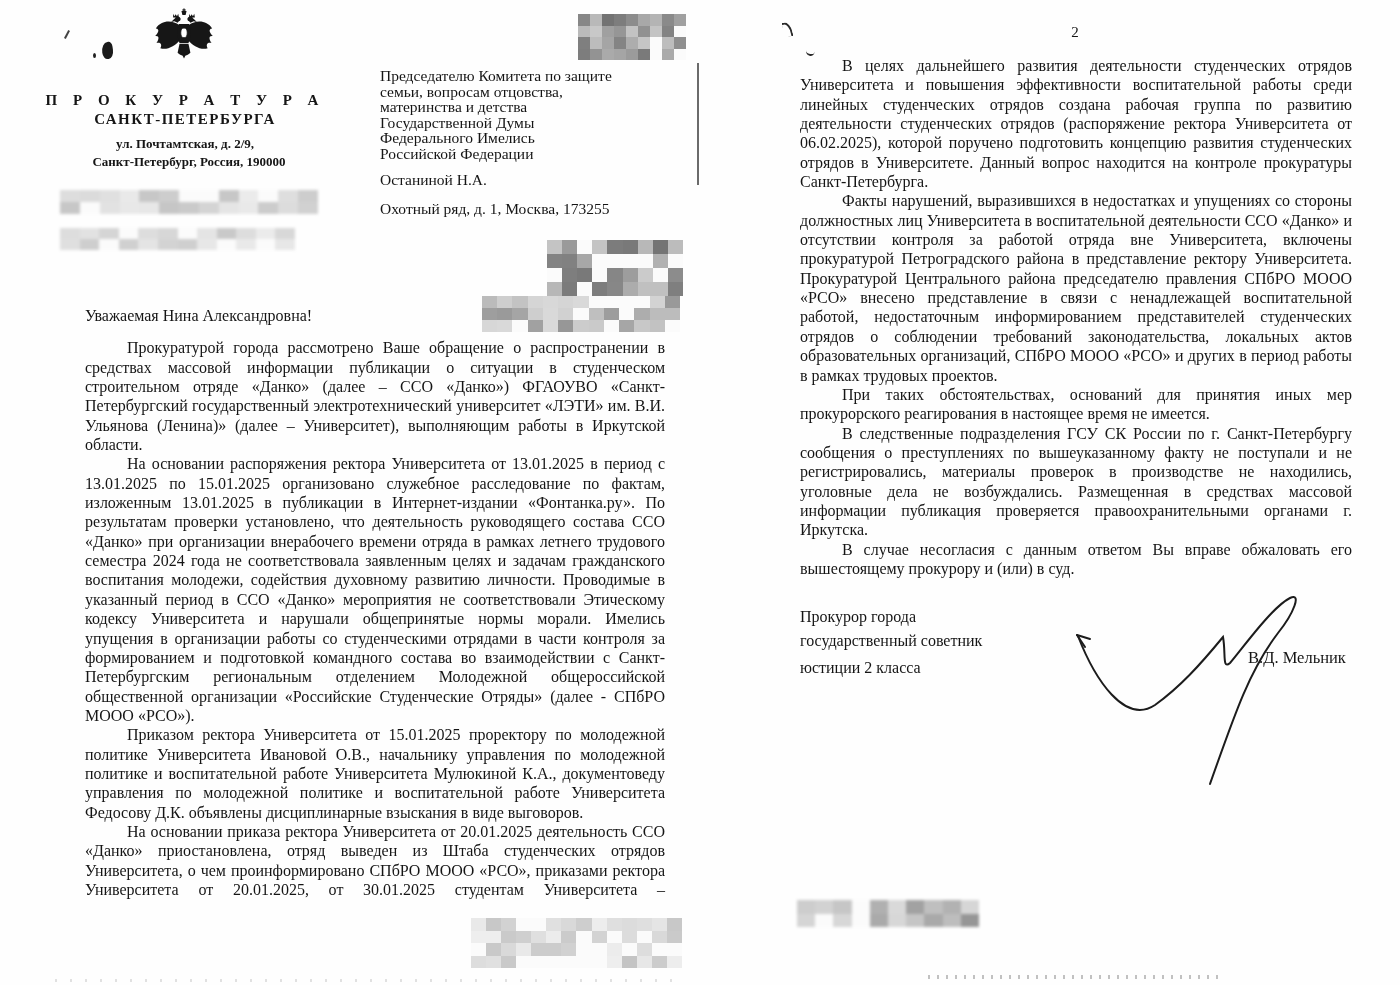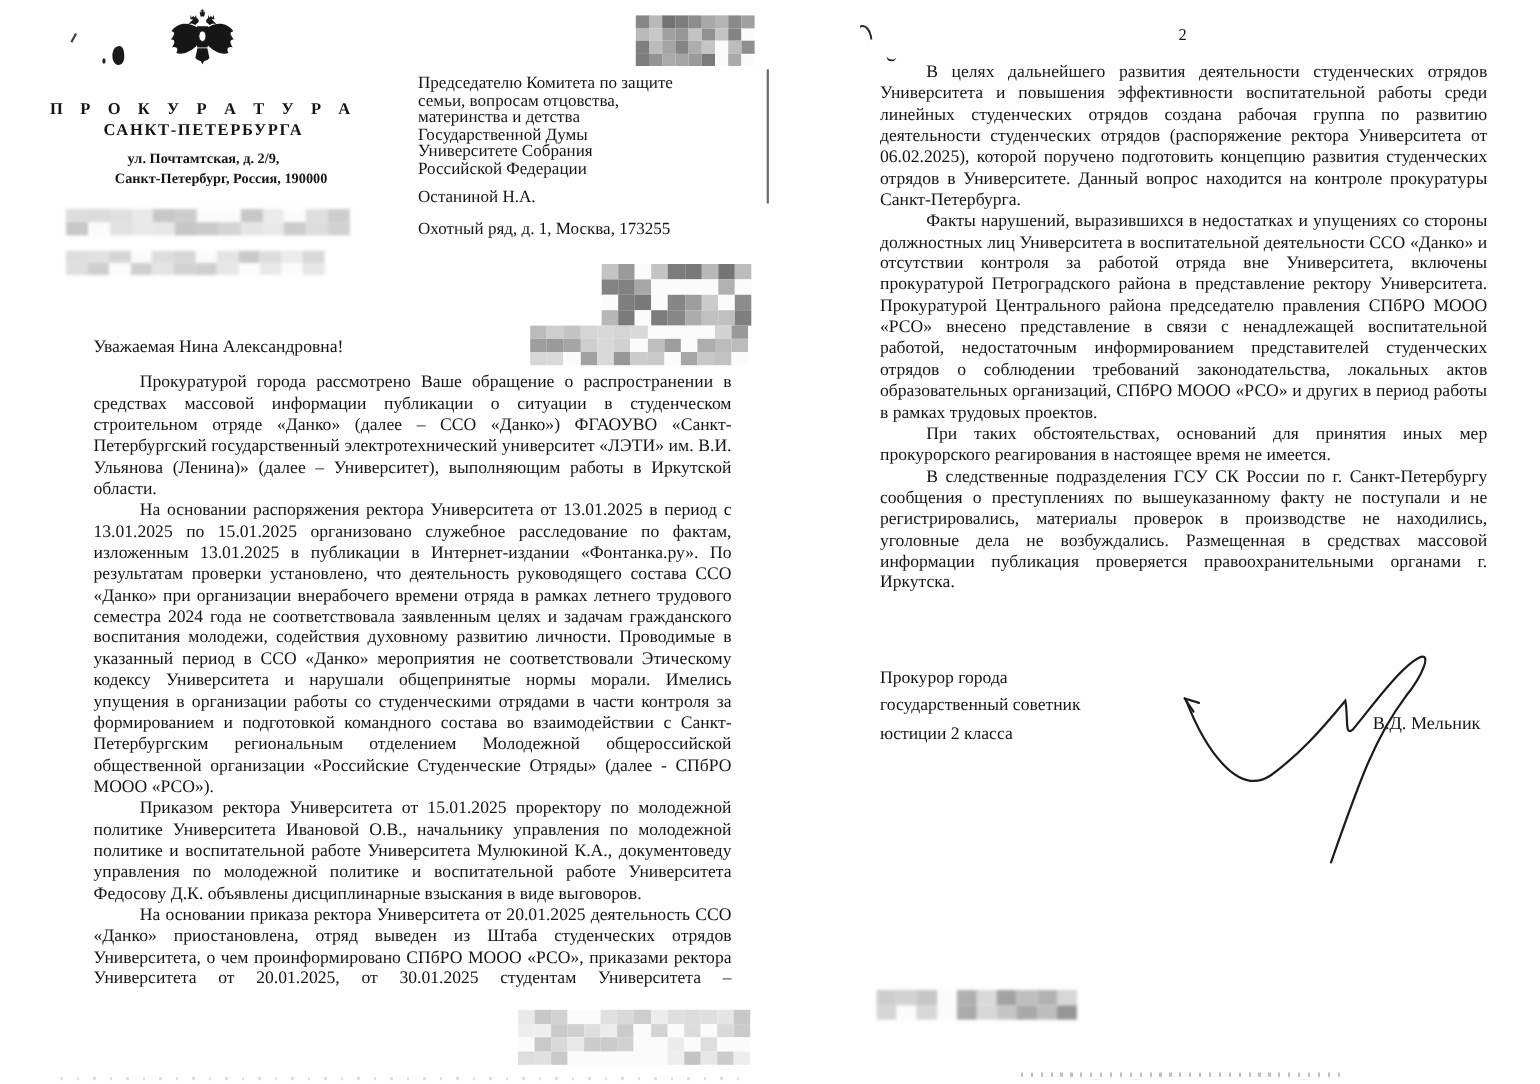--- a/index.html
+++ b/index.html
@@ -4,21 +4,21 @@
 <style>
   html,body{margin:0;padding:0;background:#ffffff;}
   #scan{position:relative;width:1400px;height:985px;background:#fefefe;overflow:hidden;
         font-family:"Liberation Serif","DejaVu Serif",serif;color:#151515;}
   
   .lh{position:absolute;text-align:center;font-weight:bold;}
   #lh-org{left:40px;top:70px;width:290px;font-size:14px;letter-spacing:.3px;}
   #lh-proc{left:40px;top:92px;width:290px;font-size:15px;letter-spacing:6px;}
   #lh-city{left:40px;top:111px;width:290px;font-size:15px;letter-spacing:1.5px;}
   #lh-addr1{left:40px;top:136px;width:290px;font-size:13px;font-weight:bold;}
-  #lh-addr2{left:56px;top:154px;width:290px;font-size:13px;font-weight:bold;}
+  #lh-addr2{left:44px;top:154px;width:290px;font-size:13px;font-weight:bold;}
   #emblem{position:absolute;left:152px;top:8px;width:64px;height:60px;}
   
   #recipient{position:absolute;left:380px;top:68px;width:310px;font-size:15.5px;line-height:15.5px;}
   #recipient .rname{margin-top:11px;}
   #recipient .raddr{margin-top:13px;}
   
   .bodycol{position:absolute;font-size:16px;line-height:19.35px;text-align:justify;}
   #p1-body{left:85px;top:306px;width:580px;}
   #p2-body{left:800px;top:56px;width:552px;}
   .bodycol p{margin:0;text-indent:42px;}
@@ -131,21 +131,21 @@
       <i style="background: rgb(233, 233, 233);"></i>
       <i style="background: rgb(251, 251, 251);"></i>
       <i style="background: rgb(231, 231, 231);"></i>
     </div>
 
   <div id="recipient">
     <div>Председателю Комитета по защите</div>
     <div>семьи, вопросам отцовства,</div>
     <div>материнства и детства</div>
     <div>Государственной Думы</div>
-    <div>Университете Собрания</div>
+    <div>Федерального Имелись</div>
     <div>Российской Федерации</div>
     <div class="rname">Останиной Н.А.</div>
     <div class="raddr">Охотный ряд, д. 1, Москва, 173255</div>
   </div>
 
   <div class="mosaic" style="left: 578px; top: 14px; width: 108px; height: 46px; grid-template-columns: repeat(9, 1fr);">
       <i style="background: rgb(135, 135, 135);"></i>
       <i style="background: rgb(185, 185, 185);"></i>
       <i style="background: rgb(115, 115, 115);"></i>
       <i style="background: rgb(125, 125, 125);"></i>
@@ -328,20 +328,21 @@
     <p class="cont-out">На основании приказа ректора Университета от 20.01.2025 деятельность ССО «Данко» приостановлена, отряд выведен из Штаба студенческих отрядов Университета, о чем проинформировано СПбРО МООО «РСО», приказами ректора Университета от 20.01.2025, от 30.01.2025 студентам Университета –</p>
   </div>
 
   <div id="page-num">2</div>
 
   <div class="bodycol" id="p2-body">
     <p>В целях дальнейшего развития деятельности студенческих отрядов Университета и повышения эффективности воспитательной работы среди линейных студенческих отрядов создана рабочая группа по развитию деятельности студенческих отрядов (распоряжение ректора Университета от 06.02.2025), которой поручено подготовить концепцию развития студенческих отрядов в Университете. Данный вопрос находится на контроле прокуратуры Санкт-Петербурга.</p>
     <p>Факты нарушений, выразившихся в недостатках и упущениях со стороны должностных лиц Университета в воспитательной деятельности ССО «Данко» и отсутствии контроля за работой отряда вне Университета, включены прокуратурой Петроградского района в представление ректору Университета. Прокуратурой Центрального района председателю правления СПбРО МООО «РСО» внесено представление в связи с ненадлежащей воспитательной работой, недостаточным информированием представителей студенческих отрядов о соблюдении требований законодательства, локальных актов образовательных организаций, СПбРО МООО «РСО» и других в период работы в рамках трудовых проектов.</p>
     <p>При таких обстоятельствах, оснований для принятия иных мер прокурорского реагирования в настоящее время не имеется.</p>
     <p>В следственные подразделения ГСУ СК России по г. Санкт-Петербургу сообщения о преступлениях по вышеуказанному факту не поступали и не регистрировались, материалы проверок в производстве не находились, уголовные дела не возбуждались. Размещенная в средствах массовой информации публикация проверяется правоохранительными органами г. Иркутска.</p>
+    <p>В случае несогласия с данным ответом Вы вправе обжаловать его вышестоящему прокурору и (или) в суд.</p>
   </div>
 
   <div class="sig-t" style="top:608px;">Прокурор города</div>
   <div class="sig-t" style="top:632px;">государственный советник</div>
   <div class="sig-t" style="top:659px;">юстиции 2 класса</div>
 
   <svg id="sig-svg" viewBox="0 0 260 225" aria-hidden="true">
     <g fill="none" stroke="#1c1c1c" stroke-width="2" stroke-linecap="round">
       <path d="M27,60 l8,12"></path>
       <path d="M27,60 l13,4"></path>

